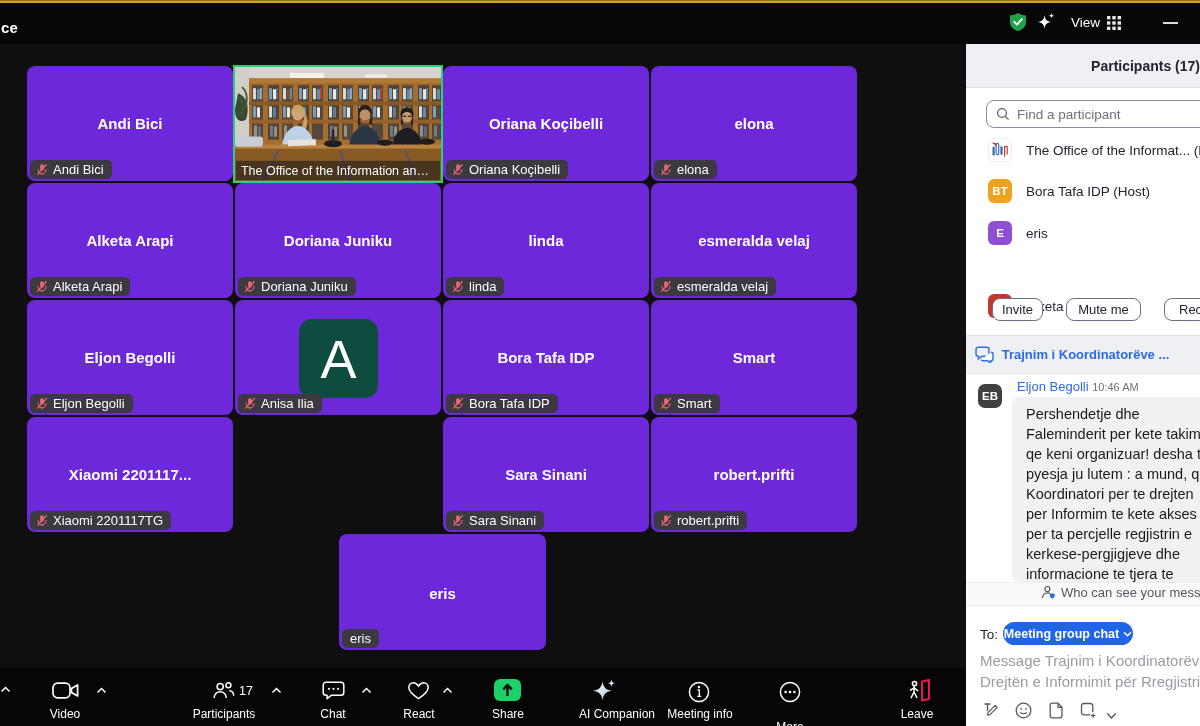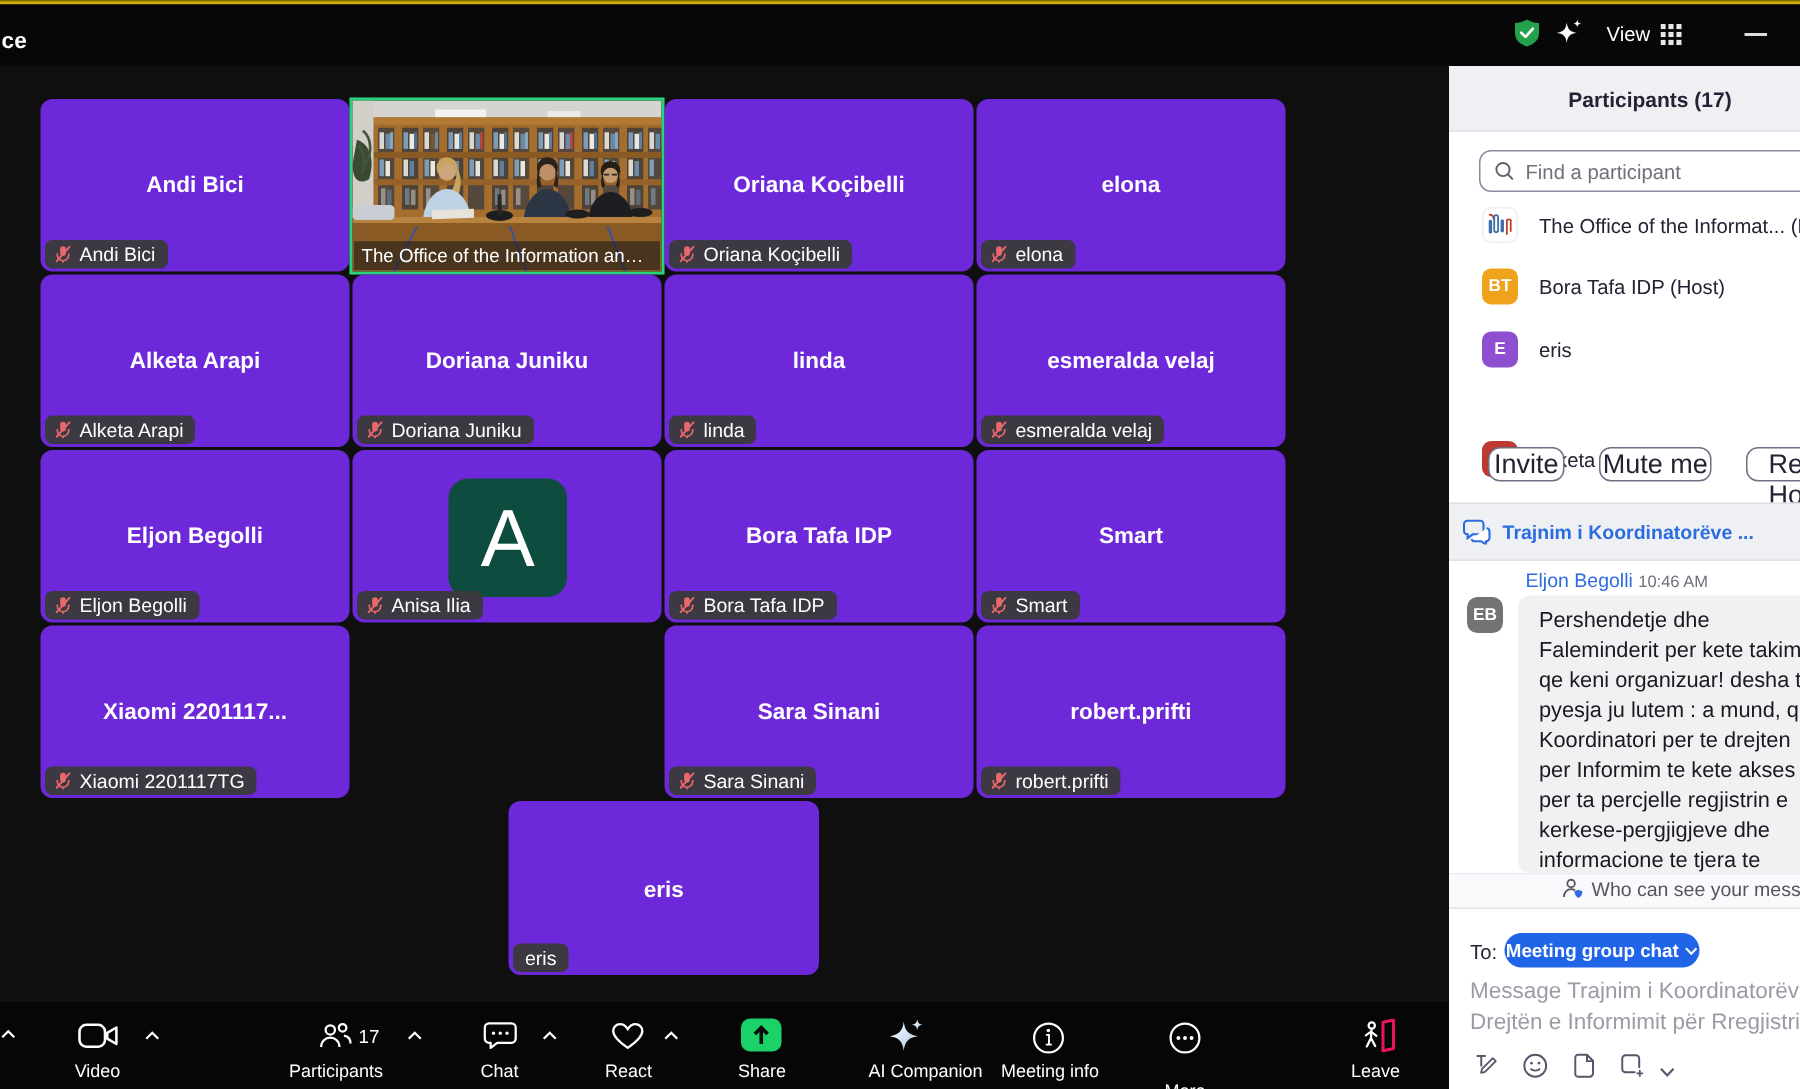--- a/index.html
+++ b/index.html
@@ -31,21 +31,21 @@
   .tblabel { position:absolute; width:100px; text-align:center;
     font-size:12px; color:#fff; white-space:nowrap; }
 
   
   #panel { left:966px; top:44px; width:234px; height:682px; background:#fff; overflow:hidden; }
   .phead { position:absolute; left:0; width:234px; background:#eef0f4; border-bottom:1px solid #e0e0e6; }
   .prow { position:absolute; left:22px; display:flex; align-items:center; }
   .avatar { width:24px; height:24px; border-radius:6px; color:#fff; font-weight:bold;
     font-size:11.5px; display:flex; align-items:center; justify-content:center; flex:0 0 auto; }
   .pbtn { position:absolute; height:23px; border:1px solid #6e6e84; border-radius:8px;
-    background:#fff; color:#232333; font-size:18px; line-height:21px; text-align:center; }
+    background:#fff; color:#232333; font-size:13px; line-height:21px; text-align:center; }
 </style>
 </head>
 <body>
 <div class="abs" id="yellowline"></div>
 <div class="abs" id="topbar">
   <div class="abs" id="title-ce">ce</div>
   <svg class="abs" style="left:1009px;top:9px;" width="18" height="20" viewBox="0 0 18 20">
       <path d="M9 1 C11.5 2.6 14.2 3.4 17 3.4 V10 C17 14.6 13.8 17.6 9 19 4.2 17.6 1 14.6 1 10 V3.4 C3.8 3.4 6.5 2.6 9 1 Z" fill="#24a14b"></path>
       <path d="M5.2 9.8 L8 12.6 L12.8 7.2" stroke="#fff" stroke-width="1.8" fill="none" stroke-linecap="round" stroke-linejoin="round"></path>
     </svg>
@@ -496,21 +496,21 @@
         <circle cx="8.5" cy="4.6" r="2.1"></circle>
         <path d="M8.3 7.5 L8 13 M8.2 8.6 L4.6 11.2 M8.4 9 L11.6 11.6 M8 13 L5.2 18.6 M8 13 L10.8 18.4"></path>
       </g>
     </svg>
   <div class="tblabel abs" style="left:867px;top:39px;">Leave</div>
 </div>
 
 <div class="abs" id="panel">
 
   <div class="phead" style="top:0;height:44px;"></div>
-  <div class="abs" style="left:34px;top:14px;width:200px;text-align:center;font-size:14px;font-weight:bold;color:#232333;">Participants (17)</div>
+  <div class="abs" style="left:34px;top:14px;width:200px;text-align:right;font-size:14px;font-weight:bold;color:#232333;">Participants (17)</div>
 
   <div class="abs" style="left:20px;top:56px;width:226px;height:28px;border:1px solid #8a8a9e;border-radius:8px;display:flex;align-items:center;padding:0 9px;">
     <svg width="14" height="14" viewBox="0 0 14 14">
         <circle cx="6" cy="6" r="4.4" fill="none" stroke="#60606e" stroke-width="1.3"></circle>
         <line x1="9.3" y1="9.3" x2="12.6" y2="12.6" stroke="#60606e" stroke-width="1.3"></line>
       </svg>
     <span style="margin-left:7px;font-size:13.5px;color:#70707a;">Find a participant</span>
   </div>
 
   <div class="prow" style="top:94px;">
@@ -549,21 +549,21 @@
     <svg width="19" height="17" viewBox="0 0 19 17">
         <g fill="none" stroke="#2c6ce0" stroke-width="1.4">
           <path d="M3.2 1.2 h8.6 a2.2 2.2 0 0 1 2.2 2.2 v4.6 a2.2 2.2 0 0 1 -2.2 2.2 h-5 l-3.4 2.6 v-2.6 h-.2 A2.2 2.2 0 0 1 1 8 V3.4 A2.2 2.2 0 0 1 3.2 1.2 Z"></path>
           <path d="M16 6.2 a2.1 2.1 0 0 1 2 2.1 v4.4 a2.1 2.1 0 0 1 -2.1 2.1 h-.3 v2.3 l-3.1-2.3 h-4.6 a2.1 2.1 0 0 1 -1.9-1.4" fill="#fff"></path>
         </g>
       </svg>
     <span style="margin-left:8px;font-size:13px;font-weight:bold;color:#2c6ce0;">Trajnim i Koordinatorëve ...</span>
   </div>
 
   <div class="abs" style="left:51px;top:335px;font-size:13px;color:#2c6ce0;">Eljon Begolli <span style="font-size:11px;color:#70707a;font-weight:normal;">10:46 AM</span></div>
-  <div class="avatar abs" style="left:12px;top:354px;background:#737373;border-radius:7px;">EB</div>
+  <div class="avatar abs" style="left:12px;top:340px;background:#404040;border-radius:7px;">EB</div>
   <div class="abs" style="left:46px;top:353px;width:250px;height:185px;border-radius:8px;background:#f1f1f4;padding:7px 14px;font-size:14.5px;line-height:20px;color:#1a1a1e;white-space:nowrap;">Pershendetje dhe<br>Faleminderit per kete takim<br>qe keni organizuar! desha te<br>pyesja ju lutem : a mund, qe<br>Koordinatori per te drejten<br>per Informim te kete akses<br>per ta percjelle regjistrin e<br>kerkese-pergjigjeve dhe<br>informacione te tjera te</div>
 
   <div class="abs" style="left:0;top:538px;width:234px;height:24px;background:#fafafc;border-top:1px solid #ececf2;border-bottom:1px solid #e2e2e8;"></div>
   <div class="abs" style="left:75px;top:541px;display:flex;align-items:center;white-space:nowrap;">
     <svg width="15" height="15" viewBox="0 0 15 15">
         <g fill="none" stroke="#55555e" stroke-width="1.2">
           <circle cx="6.4" cy="4" r="2.5"></circle>
           <path d="M1.6 13 c0-3.2 2.2-5.2 4.8-5.2 1 0 1.9.3 2.7.8"></path>
         </g>
         <path d="M11.3 8.2 l2.6 1 c0 2.2-.8 3.6-2.6 4.4 -1.8-.8-2.6-2.2-2.6-4.4 Z" fill="#2c6ce0"></path>

